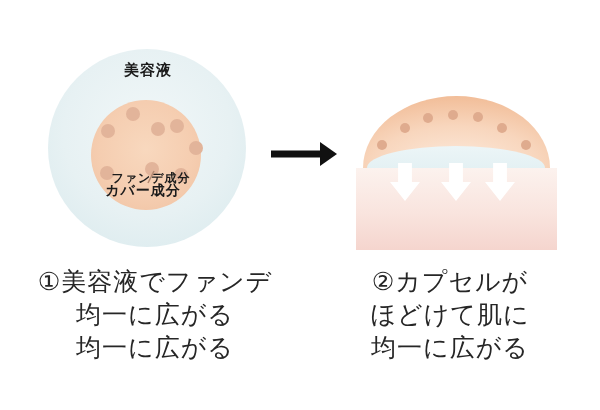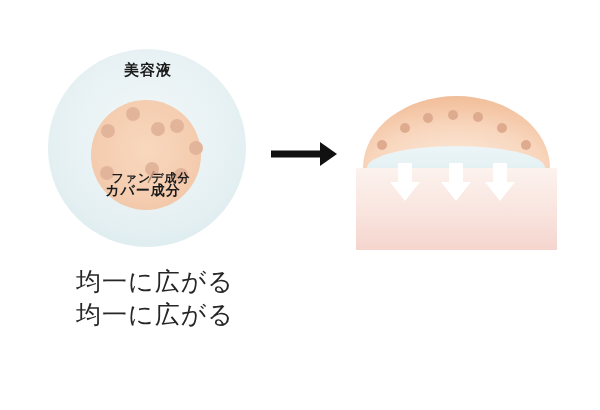--- a/index.html
+++ b/index.html
@@ -150,17 +150,23 @@
       <div class="dot" style="left: 158px; top: 44px; width: 10px; height: 10px; background: rgb(223, 171, 142);"></div>
     </div>
   <div class="serum-lens">
     <div class="lens-ellipse"></div>
   </div>
   <div class="absorb-arrow a1"></div>
   <div class="absorb-arrow a2"></div>
   <div class="absorb-arrow a3"></div>
 
   <div class="caption caption-left">
+    <div>①美容液でファンデ</div>
     <div>均一に広がる</div>
+    <div>均一に広がる</div>
+  </div>
+  <div class="caption caption-right">
+    <div>②カプセルが</div>
+    <div>ほどけて肌に</div>
     <div>均一に広がる</div>
   </div>
 
 </div>
 
 </body></html>

